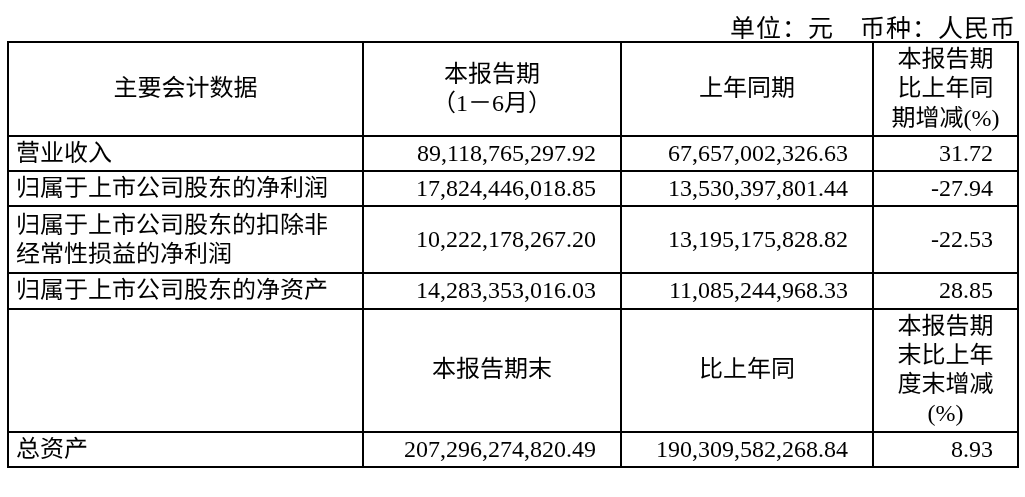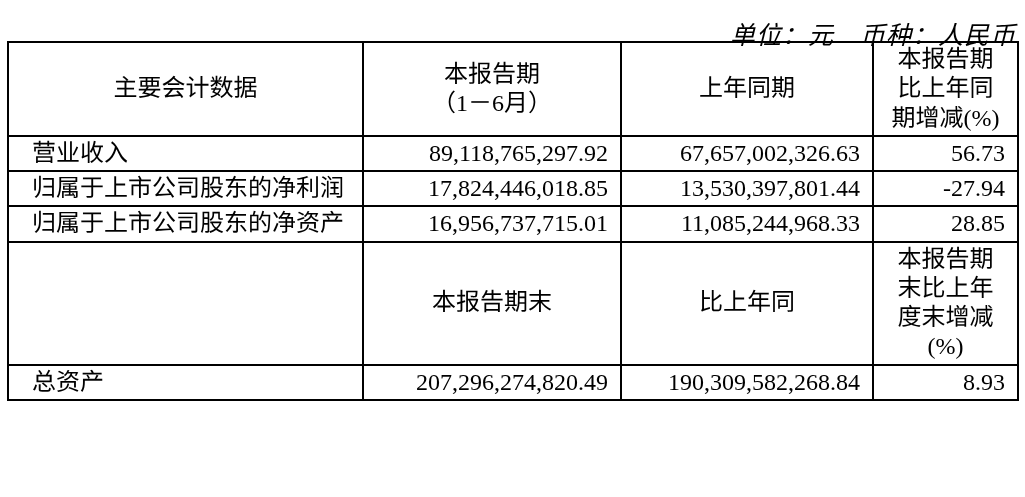--- a/index.html
+++ b/index.html
@@ -11,26 +11,25 @@
     position: relative;
     width: 1025px;
     height: 497px;
     background: #ffffff;
     font-family: "Liberation Serif", "DejaVu Serif", serif;
     color: #000000;
     overflow: hidden;
   }
   .caption {
     position: absolute;
-    top: 15px;
+    top: 8px;
     right: 9px;
     font-size: 25px;
     letter-spacing: 1px;
     white-space: pre;
-    font-style: italic;
   }
   table.fin {
     position: absolute;
     left: 7px;
     top: 41px;
     width: 1010px;
     border-collapse: collapse;
     table-layout: fixed;
     font-size: 24px;
   }
@@ -41,26 +40,26 @@
     line-height: 1.22;
     overflow: hidden;
   }
   th.hdr {
     text-align: center;
     white-space: pre-line;
     padding: 2px 4px;
   }
   td.lbl {
     text-align: left;
-    padding: 2px 4px 2px 23px;
+    padding: 2px 4px 2px 7px;
     white-space: pre-line;
   }
   td.num {
     text-align: right;
-    padding: 2px 12px 2px 4px;
+    padding: 2px 24px 2px 4px;
     font-variant-numeric: lining-nums;
   }
   tr.hrow1 { height: 93px; }
   tr.r33   { height: 33px; }
   tr.r34   { height: 34px; }
   tr.r67   { height: 67px; }
   tr.hrow2 { height: 117px; }
 </style>
 </head>
 <body>
@@ -84,34 +83,41 @@
         <th class="hdr">上年同期</th>
         <th class="hdr">本报告期
 比上年同
 期增减(%)</th>
       </tr>
 
       <tr class="r33">
         <td class="lbl">营业收入</td>
         <td class="num">89,118,765,297.92</td>
         <td class="num">67,657,002,326.63</td>
-        <td class="num">56.73</td>
+        <td class="num">31.72</td>
       </tr>
 
       <tr class="r34">
         <td class="lbl">归属于上市公司股东的净利润</td>
         <td class="num">17,824,446,018.85</td>
         <td class="num">13,530,397,801.44</td>
         <td class="num">-27.94</td>
       </tr>
 
+      <tr class="r67">
+        <td class="lbl">归属于上市公司股东的扣除非
+经常性损益的净利润</td>
+        <td class="num">10,222,178,267.20</td>
+        <td class="num">13,195,175,828.82</td>
+        <td class="num">-22.53</td>
+      </tr>
 
       <tr class="r33">
         <td class="lbl">归属于上市公司股东的净资产</td>
-        <td class="num">16,956,737,715.01</td>
+        <td class="num">14,283,353,016.03</td>
         <td class="num">11,085,244,968.33</td>
         <td class="num">28.85</td>
       </tr>
 
       <tr class="hrow2">
         <th class="hdr"></th>
         <th class="hdr">本报告期末</th>
         <th class="hdr">比上年同</th>
         <th class="hdr">本报告期
 末比上年

